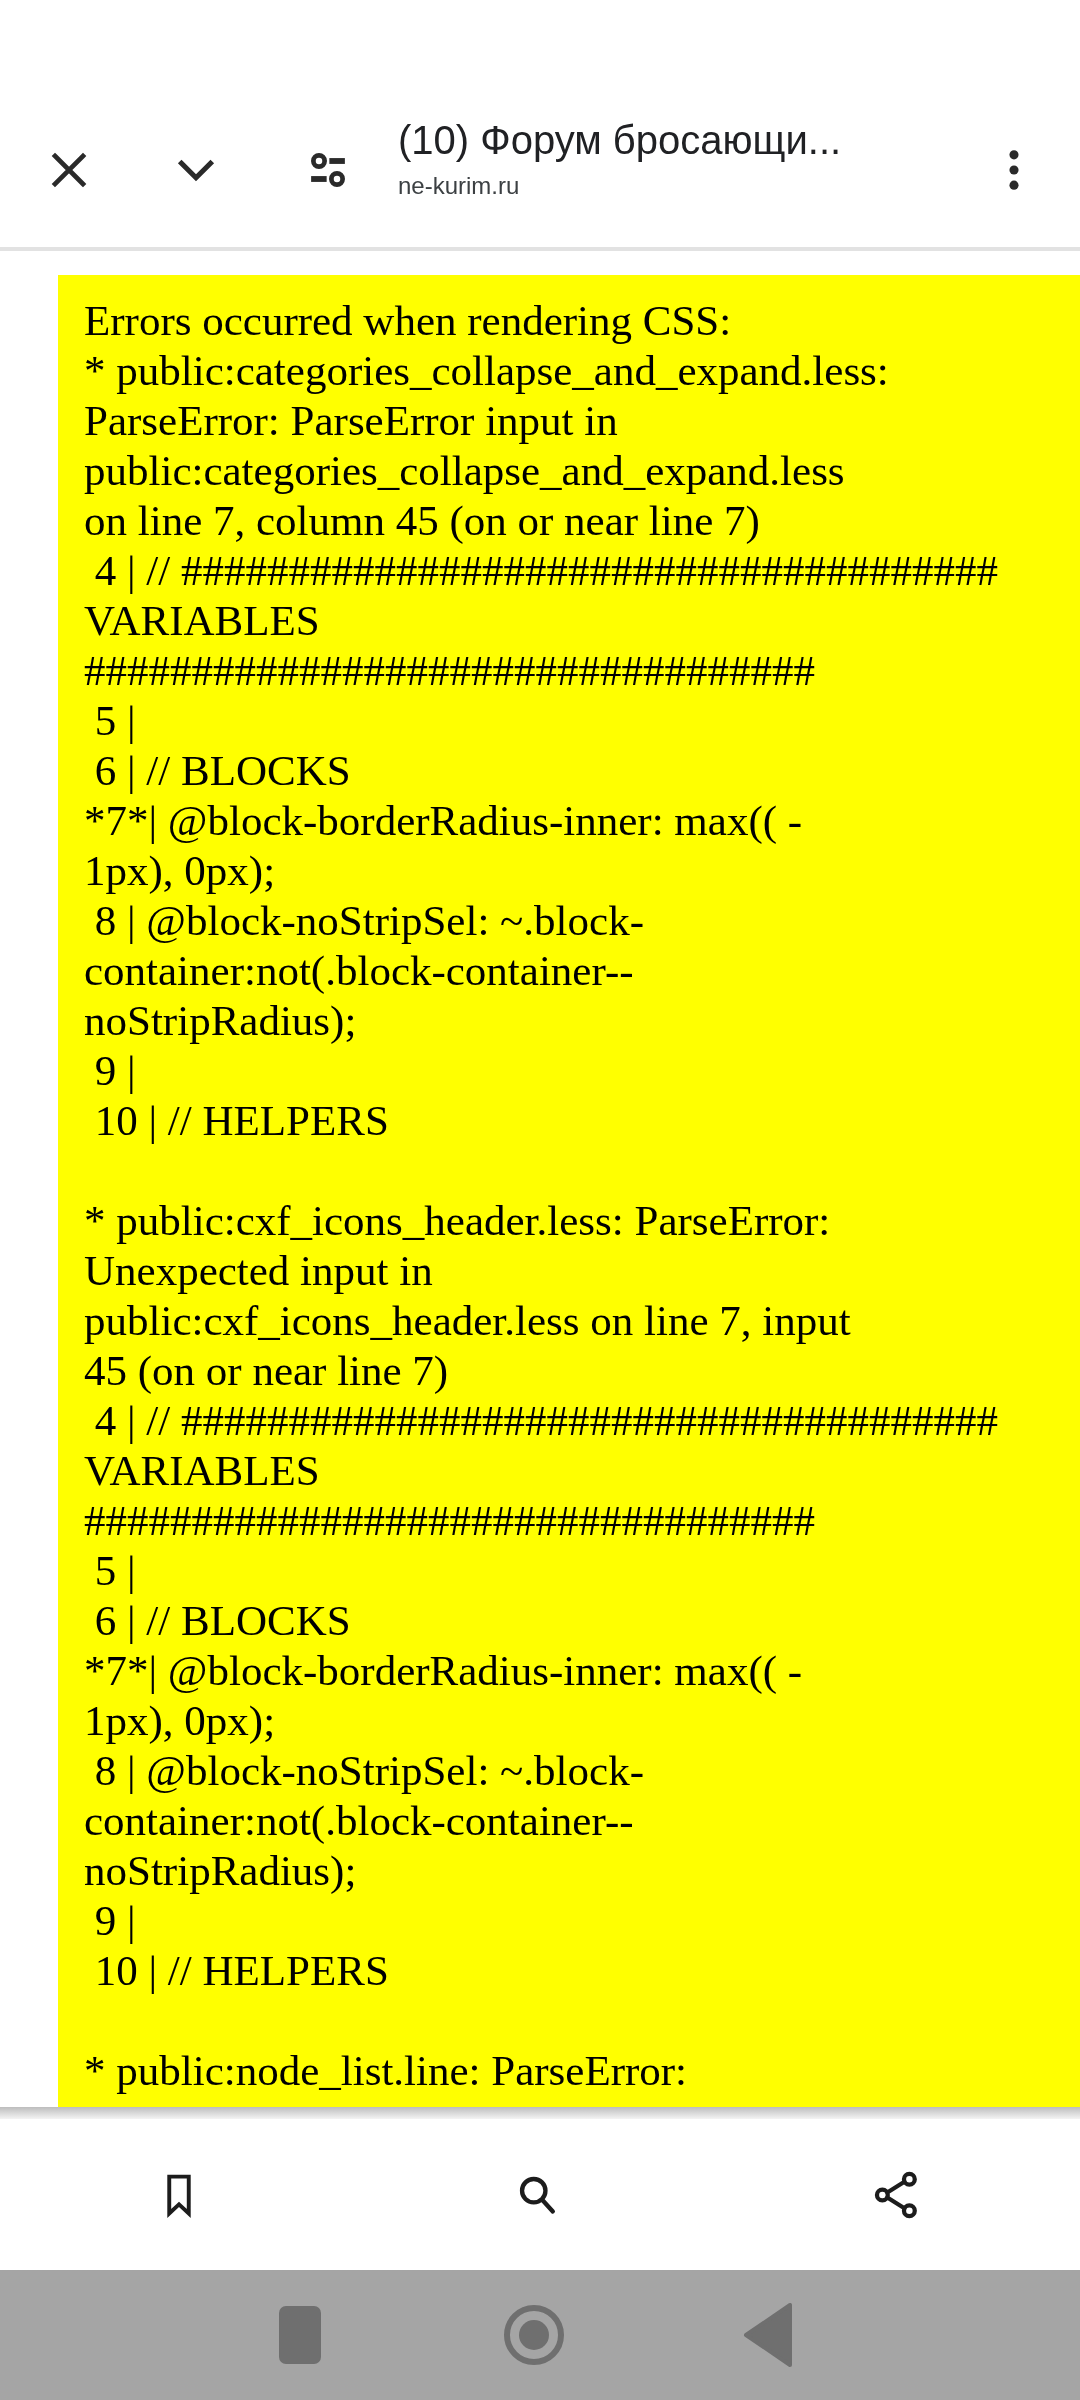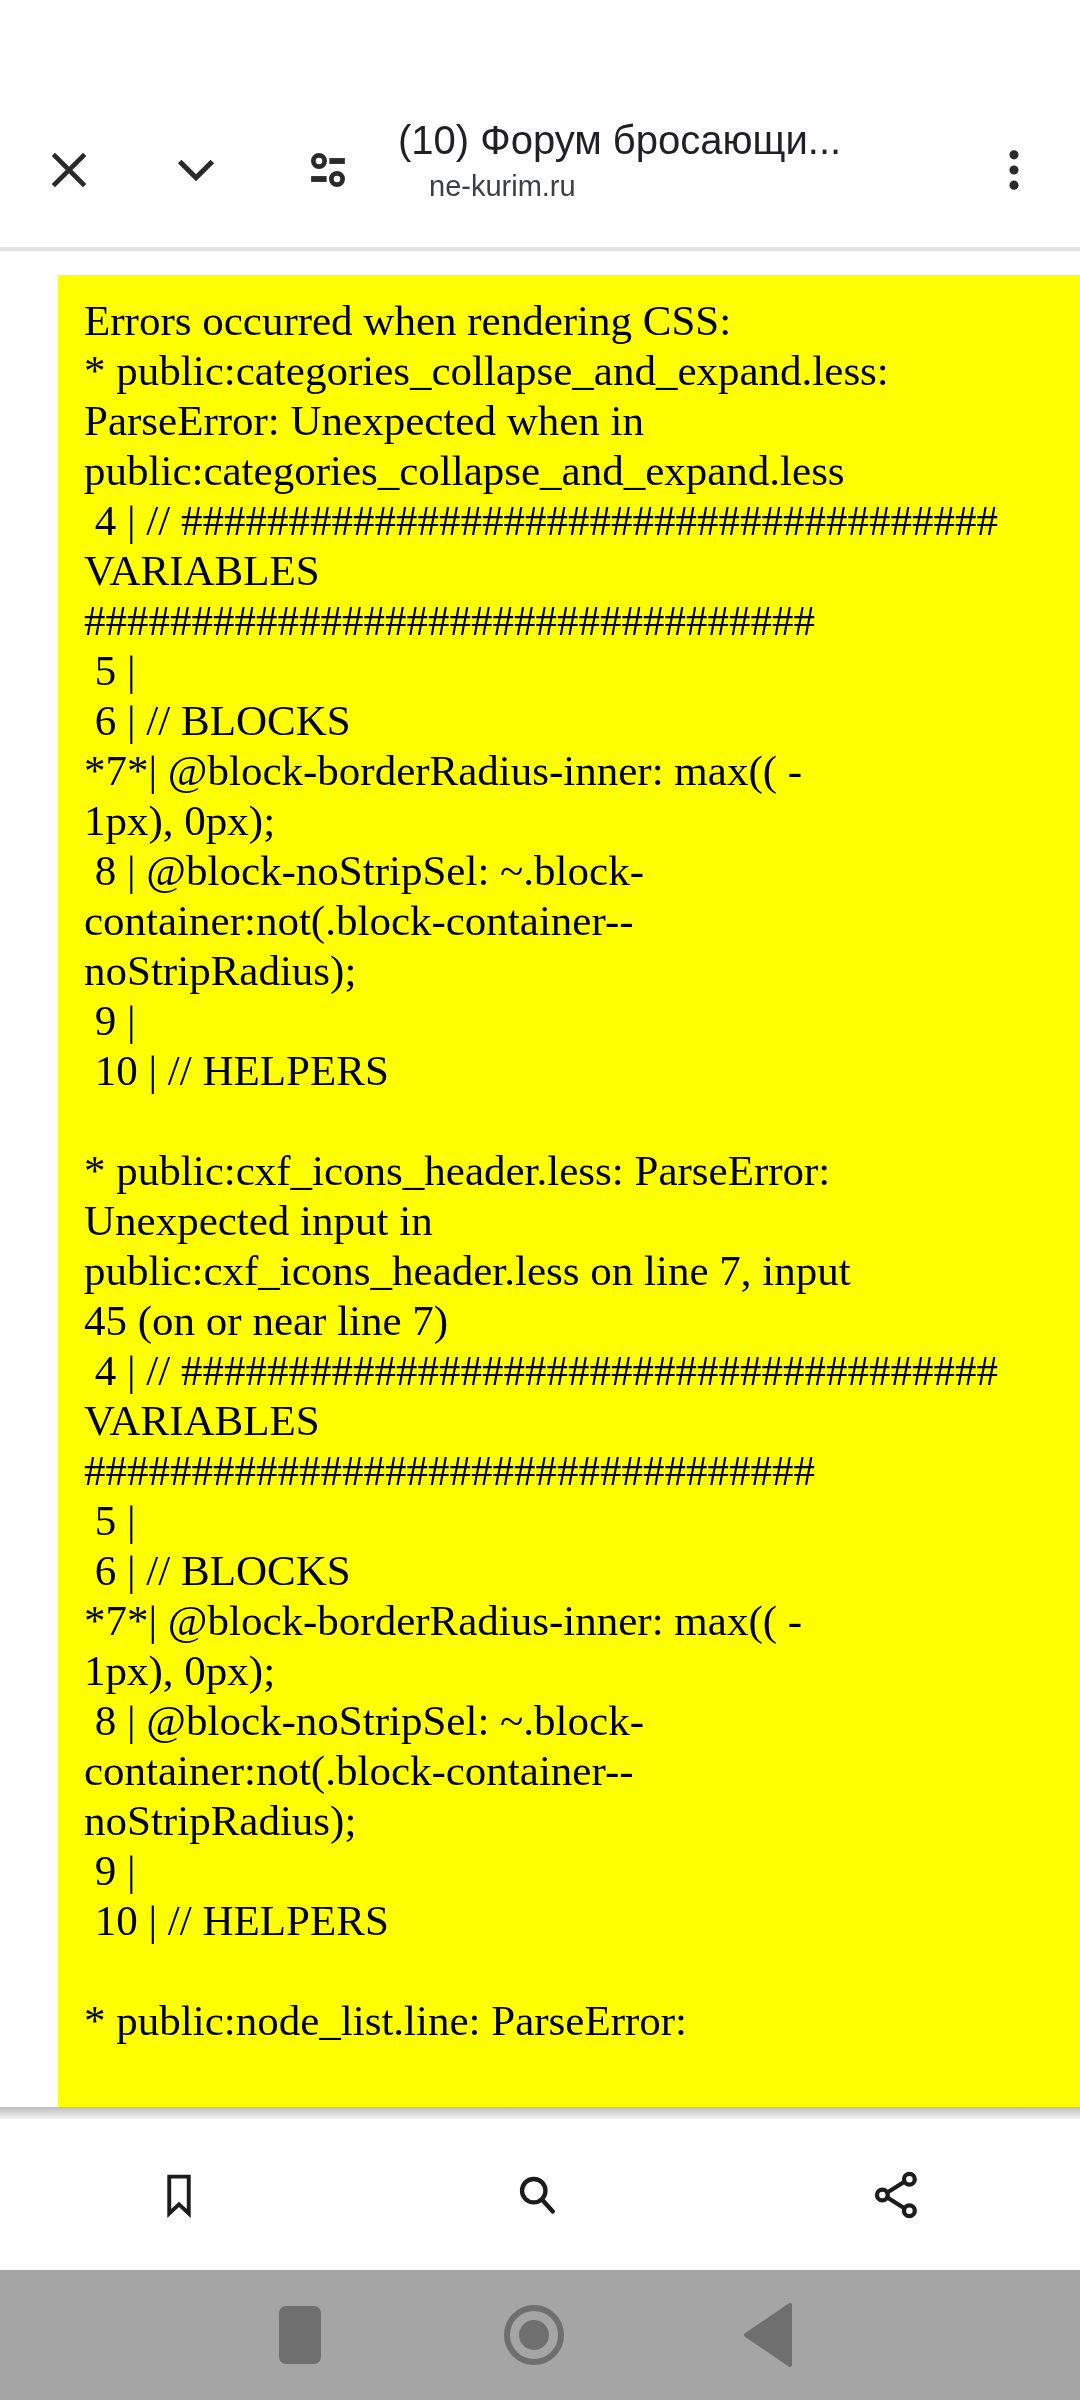--- a/index.html
+++ b/index.html
@@ -28,23 +28,22 @@
   .btn-menu    { left: 978px; }
   .title-block {
     position: absolute; left: 398px; top: 114px; width: 560px;
     display: flex; flex-direction: column;
   }
   .page-title {
     font-size: 40px; line-height: 52px; color: #202124;
     white-space: nowrap; overflow: hidden;
   }
   .page-url {
-    font-size: 29px; line-height: 40px; color: #3c4043;
+    font-size: 24px; line-height: 40px; color: #3c4043;
     white-space: nowrap;
-    margin-left: 31px;
   }
   .header-divider {
     position: absolute; left: 0; top: 247px; width: 1080px; height: 4px;
     background: #e2e2e2;
   }
 
   
   .content {
     position: absolute; left: 0; top: 251px; width: 1080px; height: 1856px;
     background: #ffffff; overflow: hidden;
@@ -140,22 +139,23 @@
       </span>
     </button>
   </div>
   <div class="header-divider"></div>
 
   <div class="content">
     <div class="error-box">
       <div>
           <div class="err-line">Errors occurred when rendering CSS:</div>
           <div class="err-line">* public:categories_collapse_and_expand.less:</div>
-          <div class="err-line">ParseError: Unexpected when in</div>
+          <div class="err-line">ParseError: ParseError input in</div>
           <div class="err-line">public:categories_collapse_and_expand.less</div>
+          <div class="err-line">on line 7, column 45 (on or near line 7)</div>
           <div class="err-line"> 4 | // ######################################</div>
           <div class="err-line">VARIABLES</div>
           <div class="err-line">##################################</div>
           <div class="err-line"> 5 |</div>
           <div class="err-line"> 6 | // BLOCKS</div>
           <div class="err-line">*7*| @block-borderRadius-inner: max(( -</div>
           <div class="err-line">1px), 0px);</div>
           <div class="err-line"> 8 | @block-noStripSel: ~.block-</div>
           <div class="err-line">container:not(.block-container--</div>
           <div class="err-line">noStripRadius);</div>

